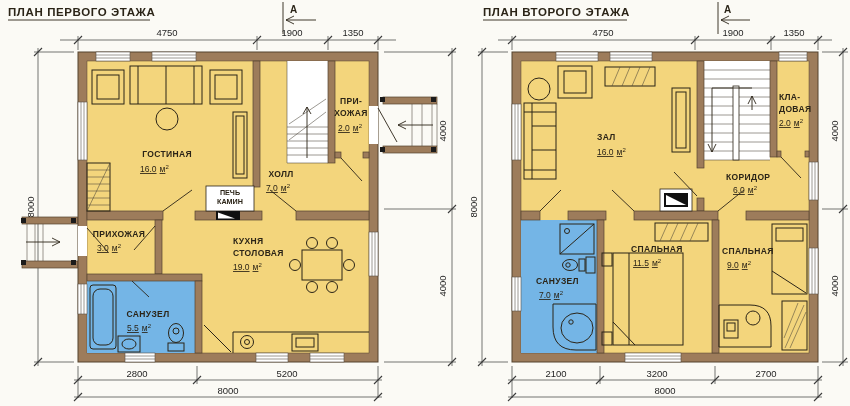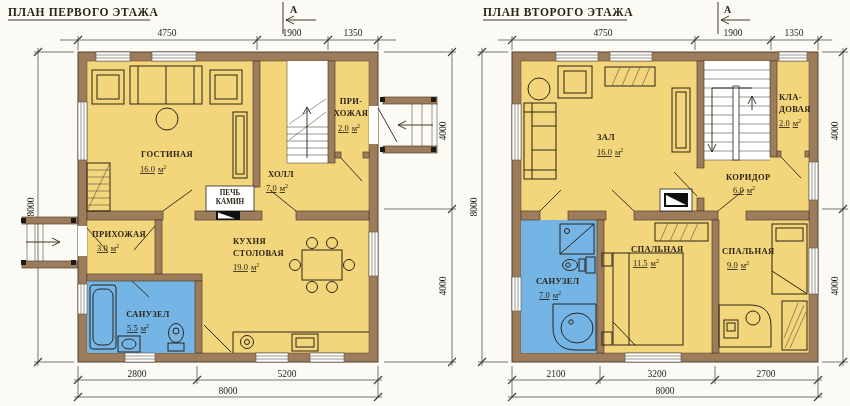--- a/index.html
+++ b/index.html
@@ -1,17 +1,17 @@
 <!DOCTYPE html>
 <html style="--bg: #fbfaf5; --wall: #9d7c5b; --wallStroke: #54422e; --room: #f3d57c; --wet: #74b5e6; --ink: #2b2417; --dim: #3a3a3a;"><head>
 <meta charset="utf-8">
 <style>
   :root{--bg:#fbfaf5;--wall:#9d7c5b;--wallStroke:#54422e;--room:#f3d57c;--wet:#74b5e6;--ink:#2b2417;--dim:#3a3a3a}
   html,body{margin:0;padding:0;background:#e9e8e2}
-  .canvas{position:relative;width:850px;height:406px;background:var(--bg);font-family:Liberation Serif, serif;overflow:hidden}
+  .canvas{position:relative;width:850px;height:406px;background:var(--bg);font-family:Liberation Sans, sans-serif;overflow:hidden}
   svg{display:block}
   .wall{fill:var(--wall);stroke:var(--wallStroke);stroke-width:1}
   .iwall{fill:var(--wall);stroke:var(--wallStroke);stroke-width:.7}
   .room{fill:var(--room);stroke:var(--wallStroke);stroke-width:.5}
   .wet{fill:var(--wet)}
   .whitebox{fill:#ffffff;stroke:var(--ink);stroke-width:.8}
   .winbox{fill:#ffffff;stroke:#5a5246;stroke-width:.6}
   .open{fill:#ffffff}
   .ln{stroke:var(--ink);stroke-width:.9;fill:none}
   .thin{stroke:#4a4438;stroke-width:.55;fill:none}

